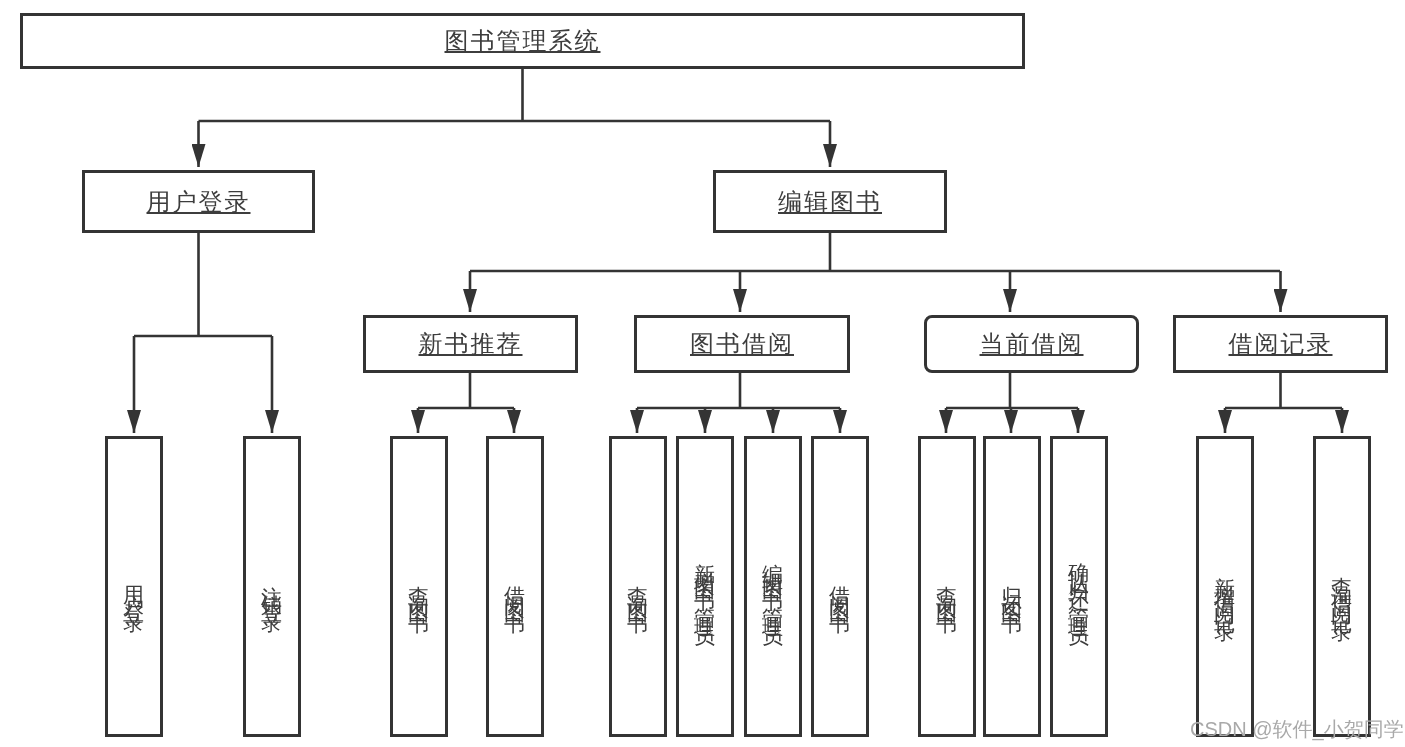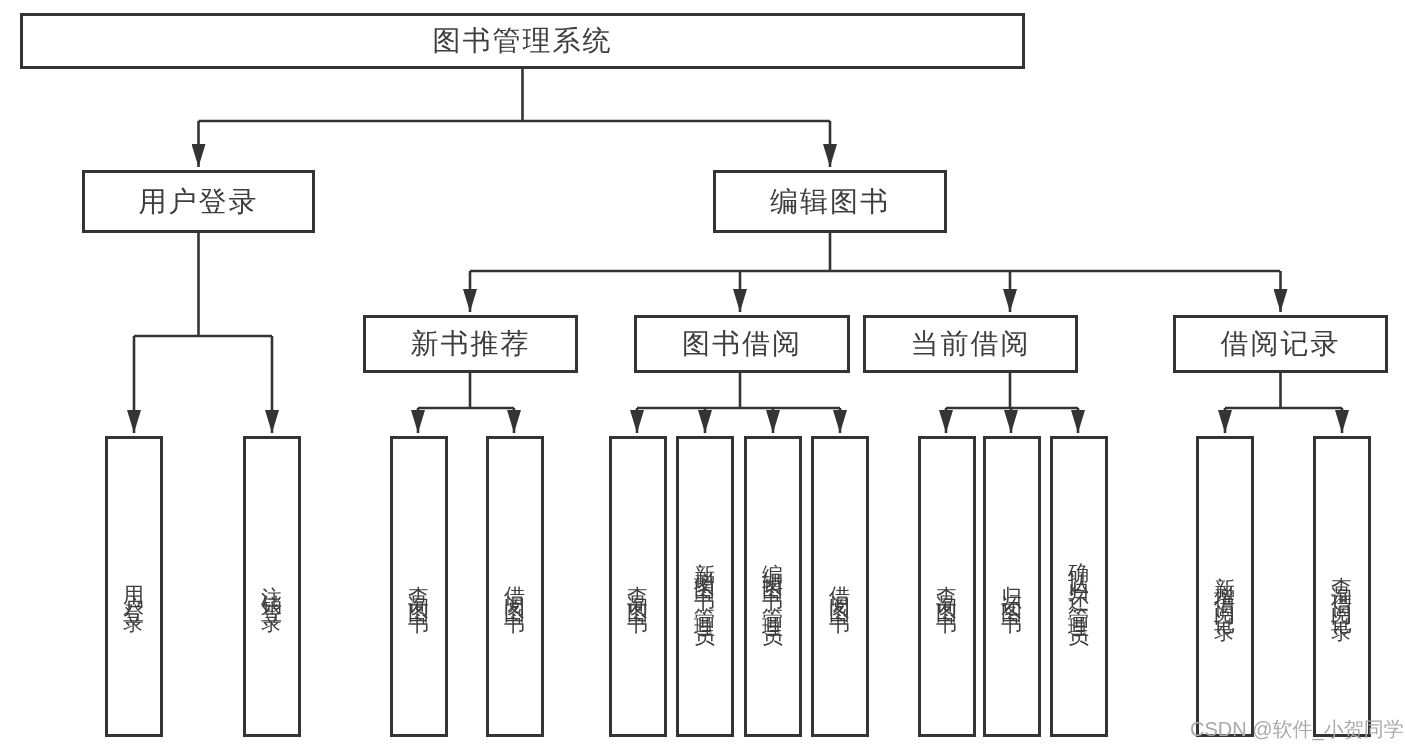--- a/index.html
+++ b/index.html
@@ -20,37 +20,37 @@
   .node{
     position:absolute;
     box-sizing:border-box;
     border:3px solid var(--line);
     background:#fff;
     display:flex;
     align-items:center;
     justify-content:center;
     color:var(--text);
   }
-  .h-node{font-size:28px;letter-spacing:2px;white-space:nowrap;}
+  .h-node{font-size:24px;letter-spacing:2px;white-space:nowrap;text-decoration:underline;}
   .v-node{width:58px;top:436px;height:301px;}
   .v-node .vtxt{
     writing-mode:vertical-rl;
     text-orientation:mixed;
     font-size:21px;
     letter-spacing:9px;
     line-height:1;
     white-space:nowrap;
   }
   
   #n-root{left:20px;top:13px;width:1005px;height:56px;}
   #n-login{left:82px;top:170px;width:233px;height:63px;}
   #n-mgmt{left:713px;top:170px;width:234px;height:63px;}
   #n-rec{left:363px;top:315px;width:215px;height:58px;}
   #n-bor{left:634px;top:315px;width:216px;height:58px;}
-  #n-cur{left:863px;top:315px;width:215px;height:58px;}
+  #n-cur{left:924px;top:315px;width:215px;height:58px;border-radius:8px;}
   #n-his{left:1173px;top:315px;width:215px;height:58px;}
   #l1{left:105px;} #l2{left:243px;}
   #l3{left:390px;} #l4{left:486px;}
   #l5{left:609px;} #l6{left:676px;} #l7{left:744px;} #l8{left:811px;}
   #l9{left:918px;} #l10{left:983px;} #l11{left:1050px;}
   #l12{left:1196px;} #l13{left:1313px;}
   .watermark{
     position:absolute;
     left:1190px;top:716px;
     font-size:20px;

